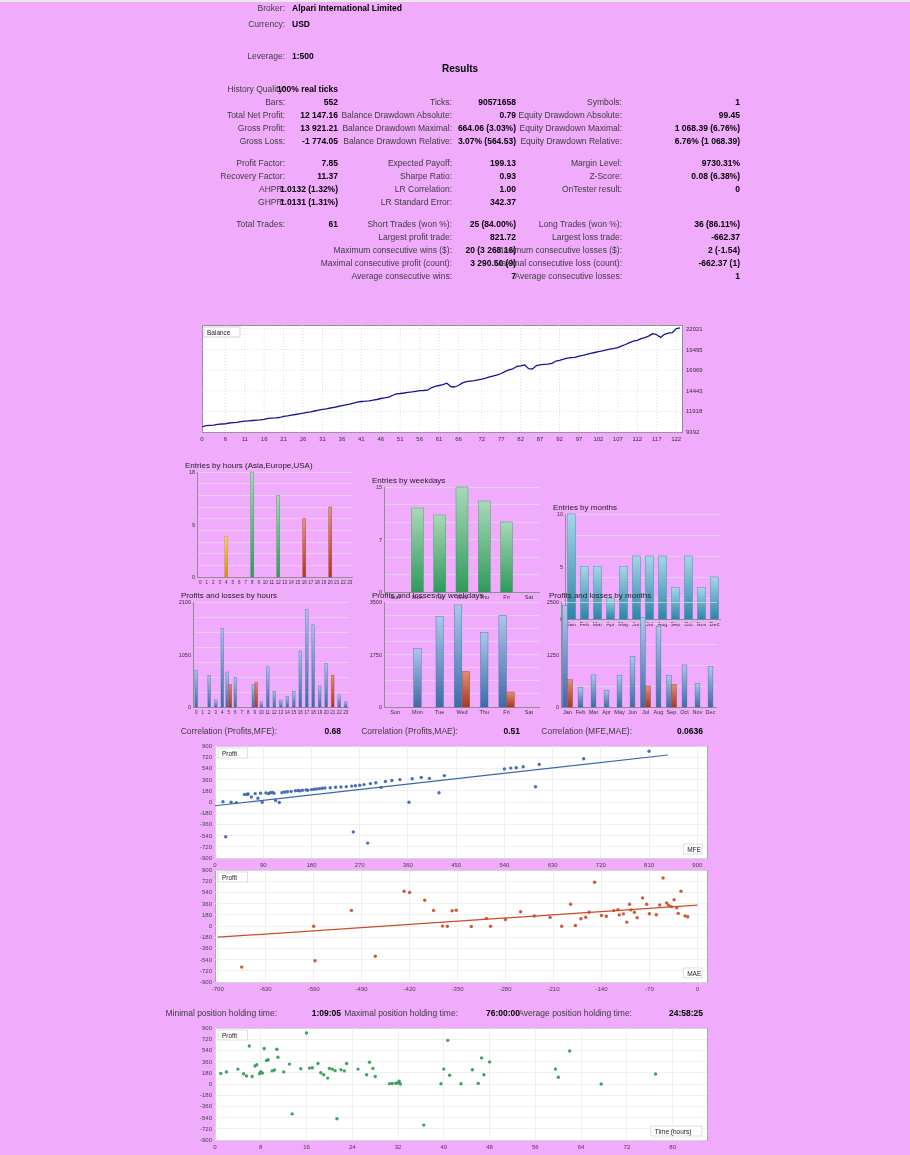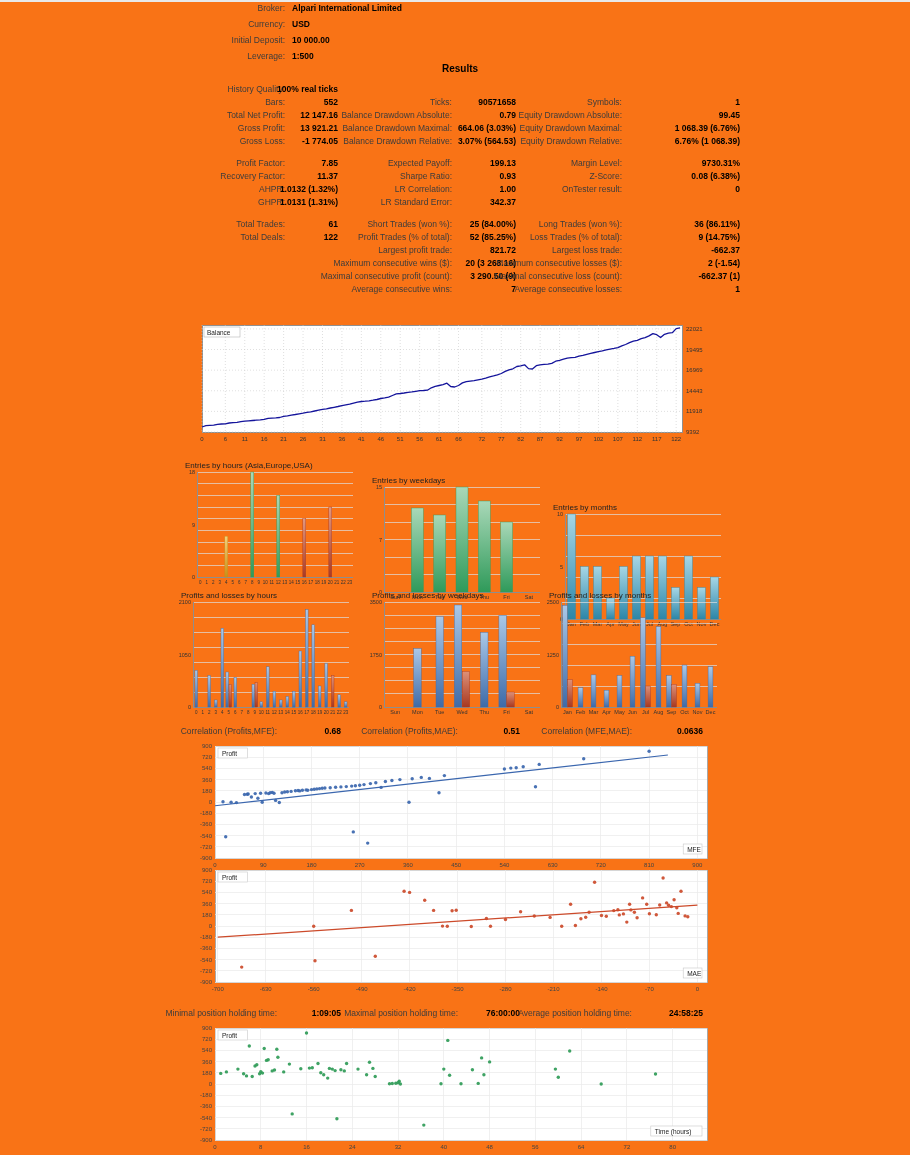--- a/index.html
+++ b/index.html
@@ -1,17 +1,17 @@
 <!DOCTYPE html>
 <html><head>
 <meta charset="utf-8">
 <style>
   html,body{margin:0;padding:0;background:#fff;}
   body{width:910px;height:1155px;position:relative;font-family:"Liberation Sans",sans-serif;color:#000;}
-  #page{position:relative;width:910px;height:1155px;background:#f97316;overflow:hidden;}
+  #page{position:relative;width:910px;height:1155px;background:#f0abfc;overflow:hidden;}
   #top-strip{position:absolute;left:0;top:0;width:910px;height:2px;background:#e9e9e9;}
   .hdr-row{position:absolute;left:180px;width:560px;height:16px;font-size:8.5px;}
   .hdr-l{position:absolute;right:455px;top:0;color:#3c3c3c;white-space:nowrap;}
   .hdr-v{position:absolute;left:112px;top:0;font-weight:bold;white-space:nowrap;}
   #results-title{position:absolute;left:180px;top:63px;width:560px;text-align:center;font-size:10px;font-weight:bold;}
   #results-table{position:absolute;left:180px;top:83px;width:560px;font-size:8.5px;}
   .sec{margin-bottom:9px;}
   .srow{position:relative;height:13px;}
   .srow span{position:absolute;top:1px;white-space:nowrap;}
   .sl{color:#3c3c3c;text-align:center;}
@@ -47,24 +47,20 @@
   <div id="top-strip"></div>
 
   <div class="hdr-row" style="top:3px">
     <span class="hdr-l">Broker:</span>
     <span class="hdr-v">Alpari International Limited</span>
   </div>
   <div class="hdr-row" style="top:19px">
     <span class="hdr-l">Currency:</span>
     <span class="hdr-v">USD</span>
   </div>
-  <div class="hdr-row" style="top:35px">
-    <span class="hdr-l">Initial Deposit:</span>
-    <span class="hdr-v">10 000.00</span>
-  </div>
   <div class="hdr-row" style="top:51px">
     <span class="hdr-l">Leverage:</span>
     <span class="hdr-v">1:500</span>
   </div>
 
   <div id="results-title">Results</div>
 
   <div id="results-table">
       <div class="sec">
         <div class="srow">
@@ -137,28 +133,20 @@
         </div>
       </div>
       <div class="sec">
         <div class="srow">
           <span class="sl c0">Total Trades:</span>
           <span class="svv c0">61</span>
           <span class="sl c1">Short Trades (won %):</span>
           <span class="svv c1">25 (84.00%)</span>
           <span class="sl c2">Long Trades (won %):</span>
           <span class="svv c2">36 (86.11%)</span>
-        </div>
-        <div class="srow">
-          <span class="sl c0">Total Deals:</span>
-          <span class="svv c0">122</span>
-          <span class="sl c1">Profit Trades (% of total):</span>
-          <span class="svv c1">52 (85.25%)</span>
-          <span class="sl c2">Loss Trades (% of total):</span>
-          <span class="svv c2">9 (14.75%)</span>
         </div>
         <div class="srow">
           <span class="sl c1">Largest profit trade:</span>
           <span class="svv c1">821.72</span>
           <span class="sl c2">Largest loss trade:</span>
           <span class="svv c2">-662.37</span>
         </div>
         <div class="srow">
           <span class="sl c1">Maximum consecutive wins ($):</span>
           <span class="svv c1">20 (3 268.16)</span>

